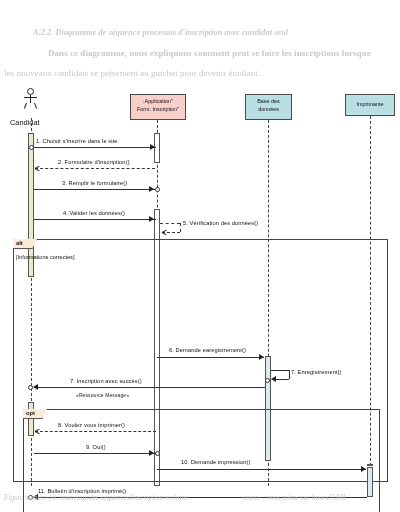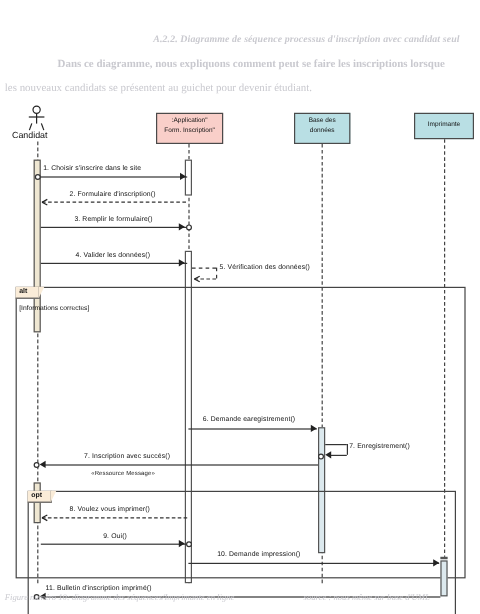--- a/index.html
+++ b/index.html
@@ -25,21 +25,20 @@
   .hdr-title {
     position: absolute;
     left: 33px; top: 28px;
     width: 350px;
     font-family: "Liberation Serif", serif;
     font-style: italic;
     font-weight: bold;
     font-size: 8.2px;
     letter-spacing: 0.1px;
     white-space: nowrap;
-    text-align: right;
   }
   .hdr-para1 {
     position: absolute;
     left: 48px; top: 48px;
     width: 348px;
     font-family: "Liberation Serif", serif;
     font-size: 9.1px;
     white-space: nowrap;
     font-weight: bold;
   }
@@ -203,40 +202,40 @@
   #caption {
     position: absolute;
     left: 0; top: 494px;
     width: 400px;
     color: #c9c9cf;
     font-family: "Liberation Serif", serif;
     font-style: italic;
     font-size: 7.2px;
   }
   .cap-left  { position: absolute; left: 4px;  top: 0; white-space: nowrap; }
-  .cap-right { position: absolute; left: 253px; top: 0; white-space: nowrap; }
+  .cap-right { position: absolute; left: 242px; top: 0; white-space: nowrap; }
 </style>
 </head>
 <body>
 
 <div id="doc-header">
   <div class="hdr-title">A.2.2. Diagramme de séquence processus d'inscription avec candidat seul</div>
   <div class="hdr-para1">Dans ce diagramme, nous expliquons comment peut se faire les inscriptions lorsque</div>
   <div class="hdr-para2">les nouveaux candidats se présentent au guichet pour devenir étudiant.</div>
 </div>
 
 <div id="diagram">
 
   <div>
     <div class="actor-head" style="left:27px; top:4px;"></div>
     <div class="actor-line" style="left:30px; top:11px; width:1px; height:8px;"></div>
     <div class="actor-line" style="left:24px; top:13px; width:13px; height:1px;"></div>
     <div class="actor-line" style="left:26px; top:19px; width:1px; height:6px; transform:rotate(20deg); transform-origin:top right;"></div>
     <div class="actor-line" style="left:34px; top:19px; width:1px; height:6px; transform:rotate(-20deg); transform-origin:top left;"></div>
-    <div class="actor-label" style="left:10px; top:24px;">Candidat</div>
+    <div class="actor-label" style="left:10px; top:34px;">Candidat</div>
   </div>
 
   <div class="lifeline-head" style="left:130px; top:10px; width:56px; height:26px; background:#f9cfc9;">
     <span class="ln">:Application"</span>
     <span class="ln">Form. Inscription"</span>
   </div>
 
   <div class="lifeline-head" style="left:245px; top:10px; width:47px; height:26px; background:#b9dfe4;">
     <span class="ln">Base des</span>
     <span class="ln">données</span>
@@ -328,15 +327,15 @@
   <div class="msg-line" style="left:35px; top:413px; width:332px;"></div>
   <div class="arrow left" style="left:33px; top:410px;"></div>
   <div class="endpoint-circle" style="left:28px; top:411px;"></div>
   <div class="msg-label" style="left:38px; top:404px;">11. Bulletin d'inscription imprimé()</div>
 
   <div class="arrow-open left" style="left:35px; top:483px;"></div>
 
 </div>
 
 <div id="caption">
-  <span class="cap-left">Figure numéro 10: diagramme des séquences/Imprimante en ligne</span>
+  <span class="cap-left">Figure numéro 10: nouveaux des séquences/Inscription en ligne</span>
   <span class="cap-right">source : nous même sur base d'UML</span>
 </div>
 
 </body></html>

